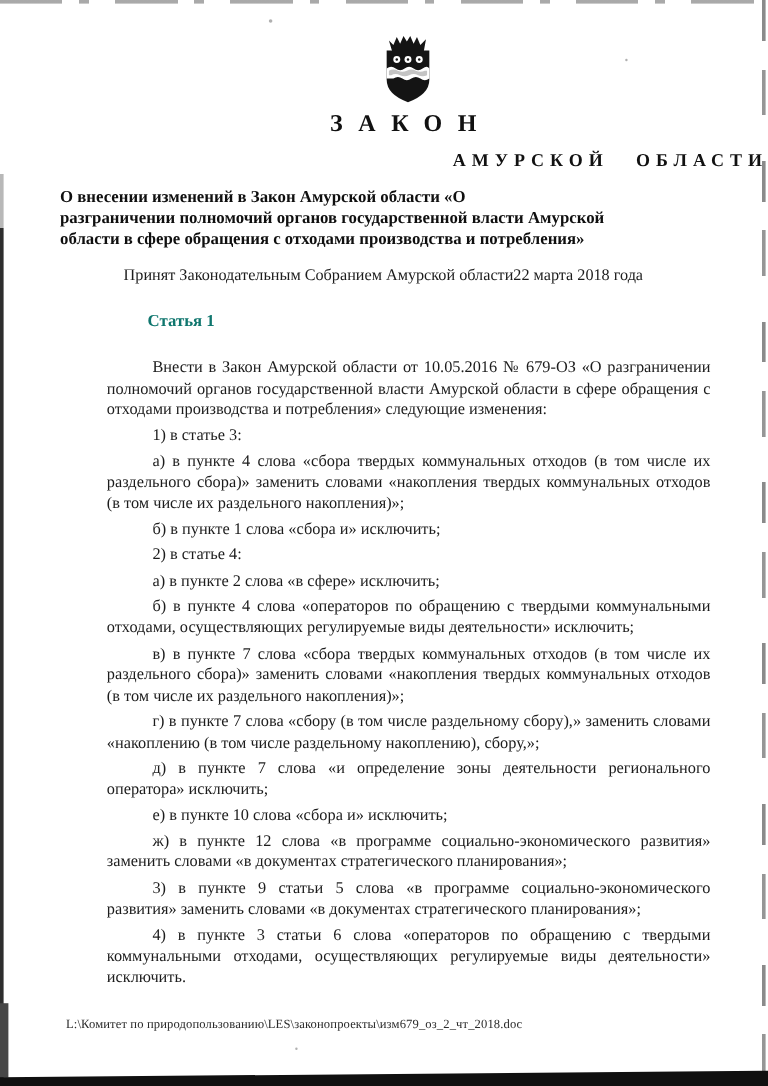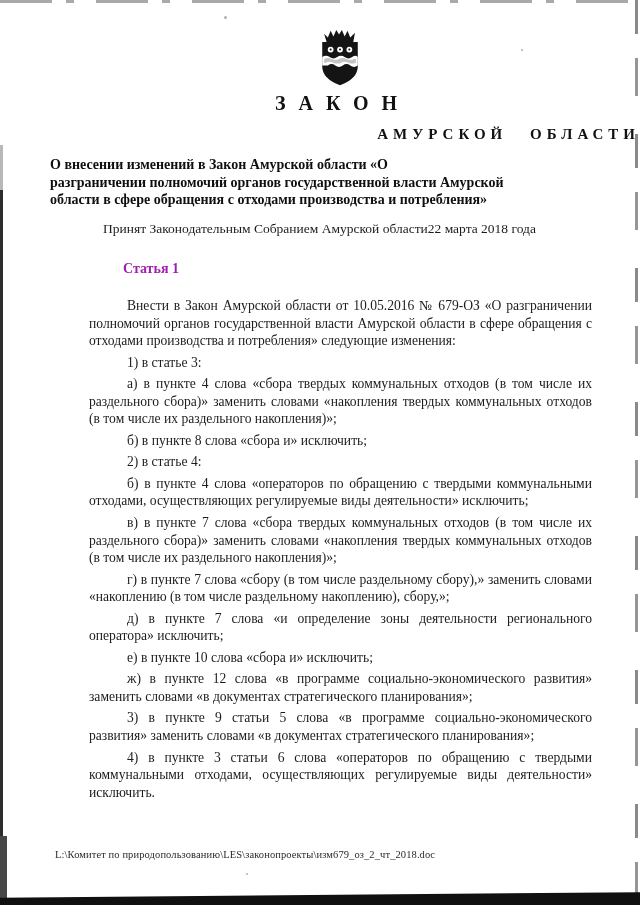--- a/index.html
+++ b/index.html
@@ -61,21 +61,21 @@
   }
   .adopted-row{
     position:absolute;top:221px;left:103px;width:477px;
     display:flex;justify-content:flex-start;
     font-size:13.5px;
   }
 
   
   .article-heading{
     position:absolute;top:261px;left:123px;
-    font-weight:bold;font-size:14px;color:#a21caf;
+    font-weight:bold;font-size:14px;color:#0f766e;
   }
   .body-text{
     position:absolute;top:293px;left:85px;width:511px;
     font-size:13.6px;line-height:17.55px;
     text-align:justify;
   }
   .body-text p{margin:4px;text-indent:38px;}
 
   .footer-path{
     position:absolute;left:55px;top:849px;
@@ -124,22 +124,23 @@
     <span>Принят Законодательным Собранием Амурской области</span>
     <span>22 марта 2018 года</span>
   </div>
 
   <div class="article-heading">Статья 1</div>
 
   <div class="body-text">
     <p>Внести в Закон Амурской области от 10.05.2016 № 679-ОЗ «О разграничении полномочий органов государственной власти Амурской области в сфере обращения с отходами  производства и потребления» следующие изменения:</p>
     <p>1) в статье 3:</p>
     <p>а) в пункте 4 слова «сбора твердых коммунальных отходов (в том числе их раздельного сбора)» заменить словами «накопления твердых коммунальных отходов (в том числе их раздельного накопления)»;</p>
-    <p>б) в пункте 8 слова «сбора и» исключить;</p>
+    <p>б) в пункте 1 слова «сбора и» исключить;</p>
     <p>2) в статье 4:</p>
+    <p>а) в пункте 2 слова «в сфере» исключить;</p>
     <p>б) в пункте 4 слова «операторов по обращению с твердыми коммунальными отходами, осуществляющих регулируемые виды деятельности» исключить;</p>
     <p>в) в пункте 7 слова «сбора твердых коммунальных отходов (в том числе их раздельного сбора)» заменить словами «накопления твердых коммунальных отходов (в том числе их раздельного накопления)»;</p>
     <p>г) в пункте 7 слова «сбору (в том числе раздельному сбору),» заменить словами «накоплению (в том числе раздельному накоплению), сбору,»;</p>
     <p>д) в пункте 7 слова «и определение зоны деятельности регионального оператора» исключить;</p>
     <p>е) в пункте 10 слова «сбора и» исключить;</p>
     <p>ж) в пункте 12 слова «в программе социально-экономического развития» заменить словами «в документах стратегического планирования»;</p>
     <p>3) в пункте 9  статьи 5 слова «в программе социально-экономического развития» заменить словами «в документах стратегического планирования»;</p>
     <p>4) в пункте 3 статьи 6 слова «операторов по обращению с твердыми коммунальными отходами, осуществляющих регулируемые виды деятельности» исключить.</p>
   </div>
 

